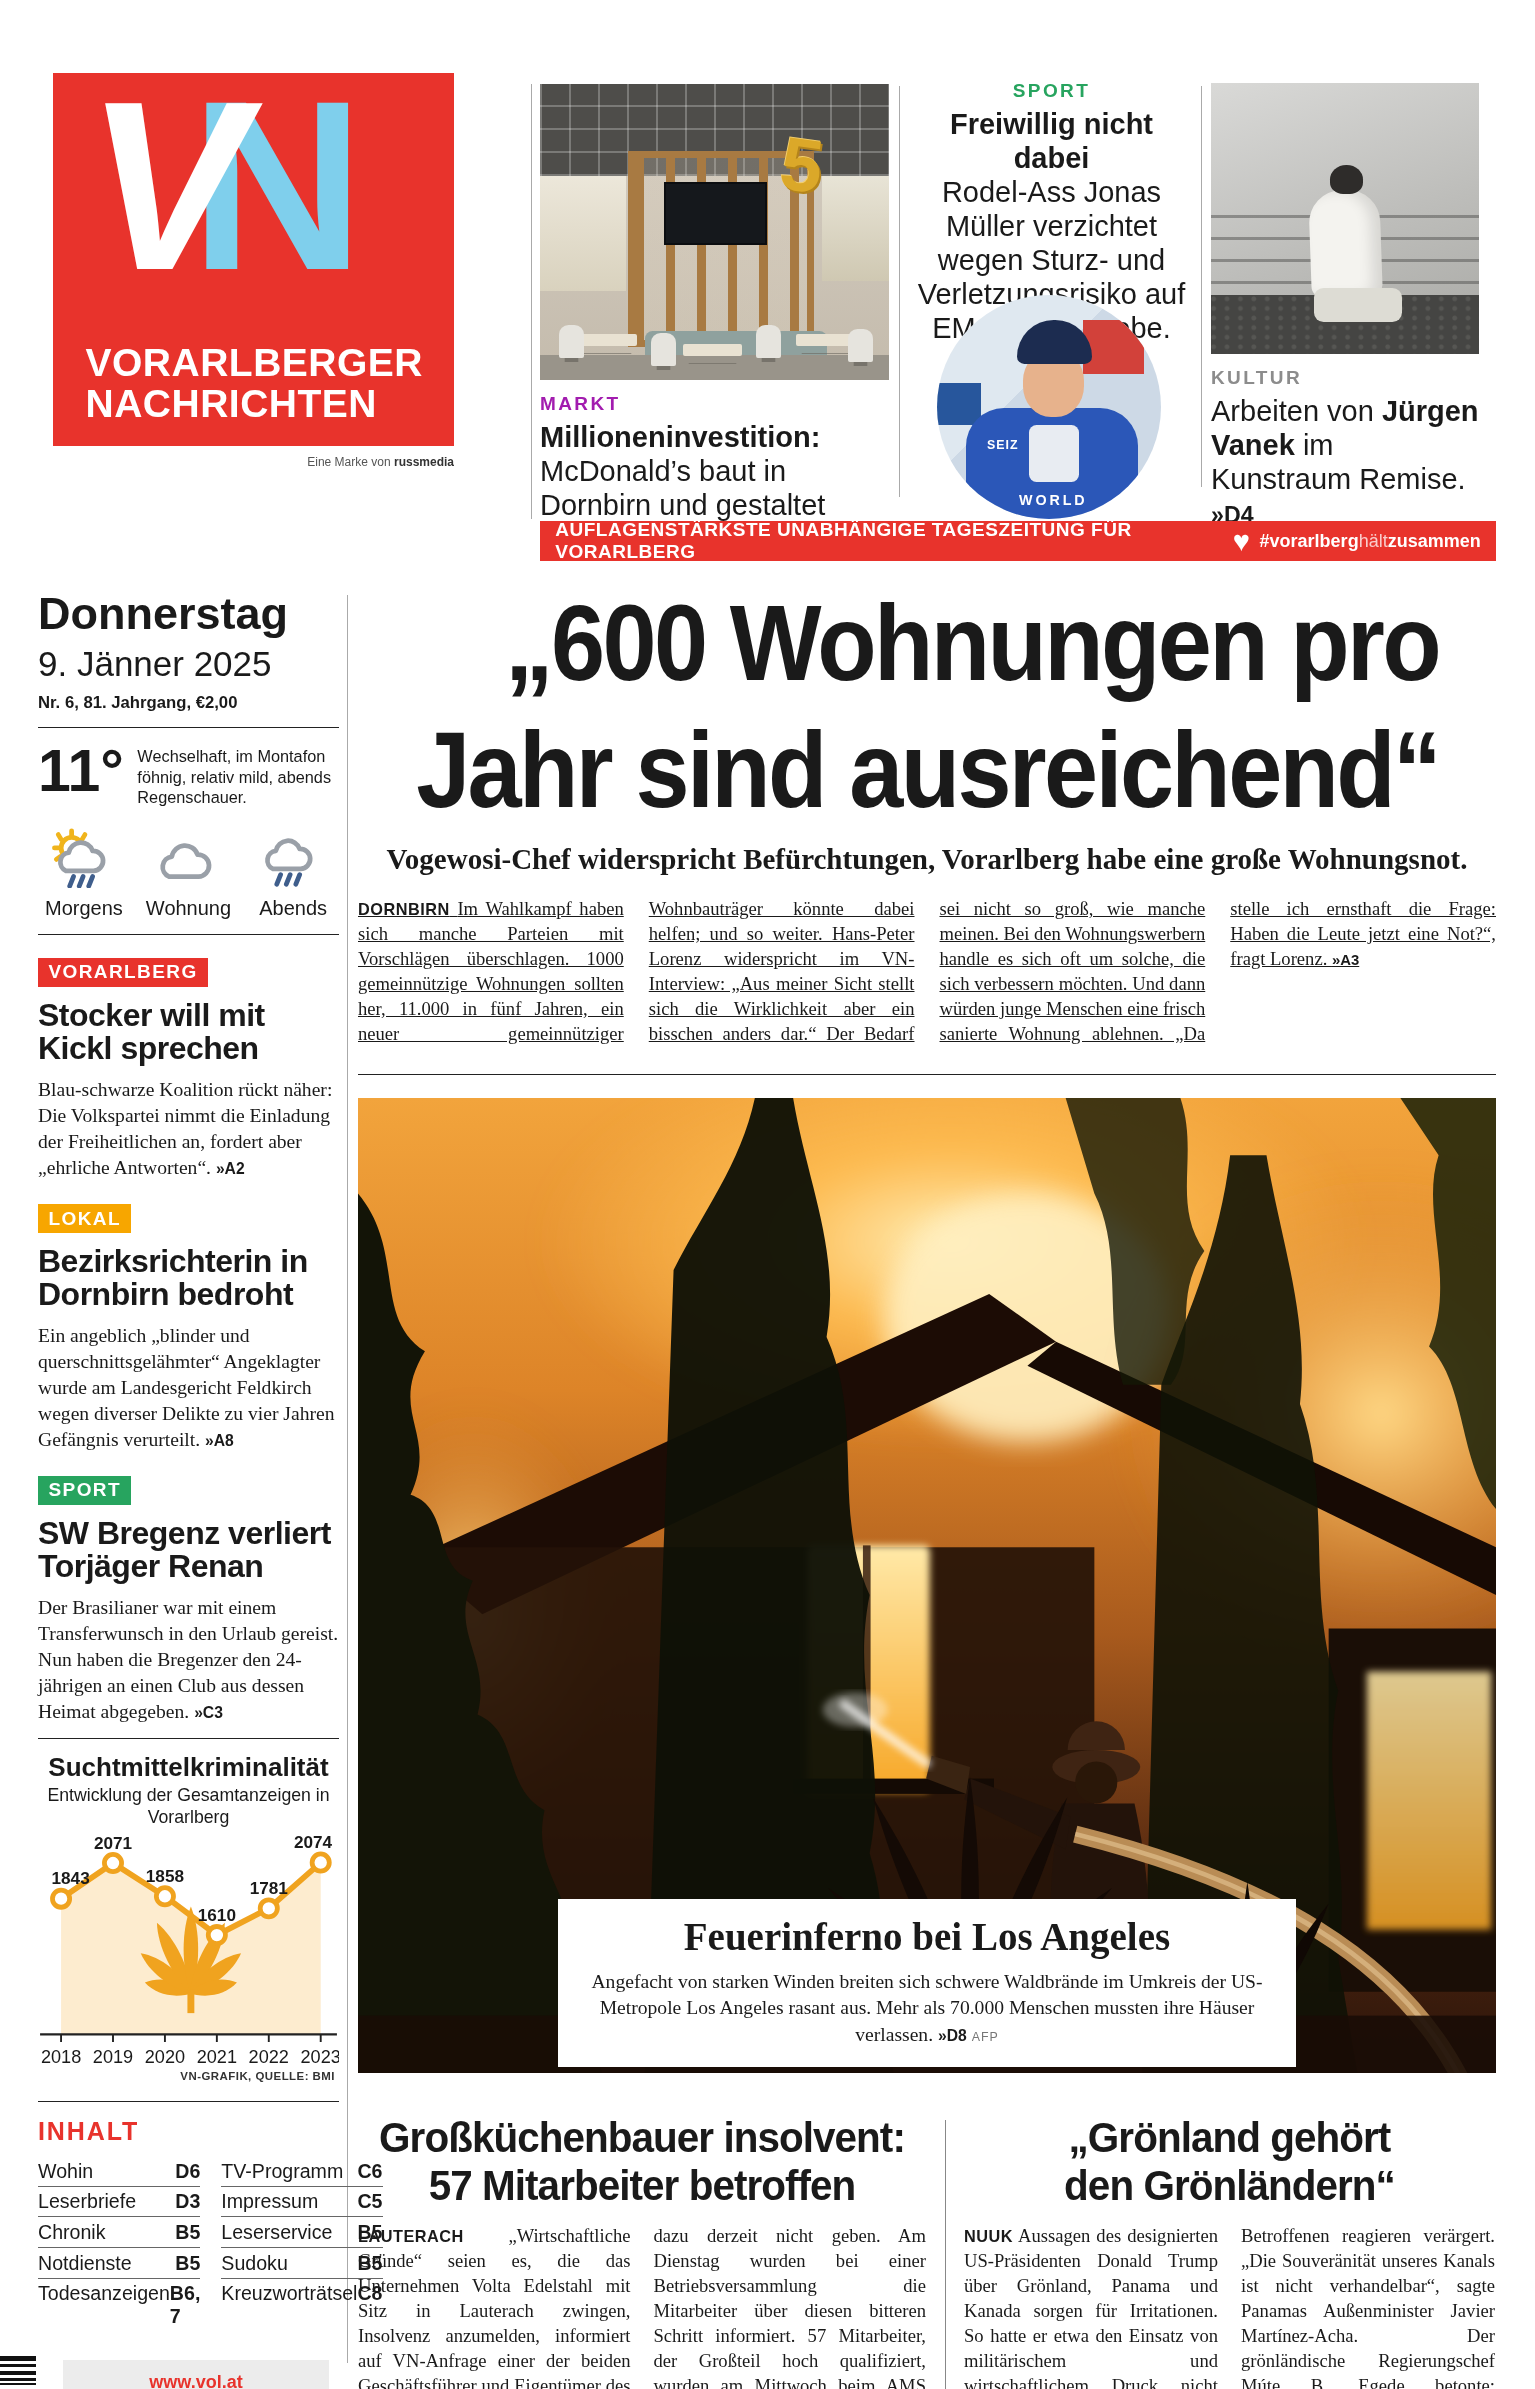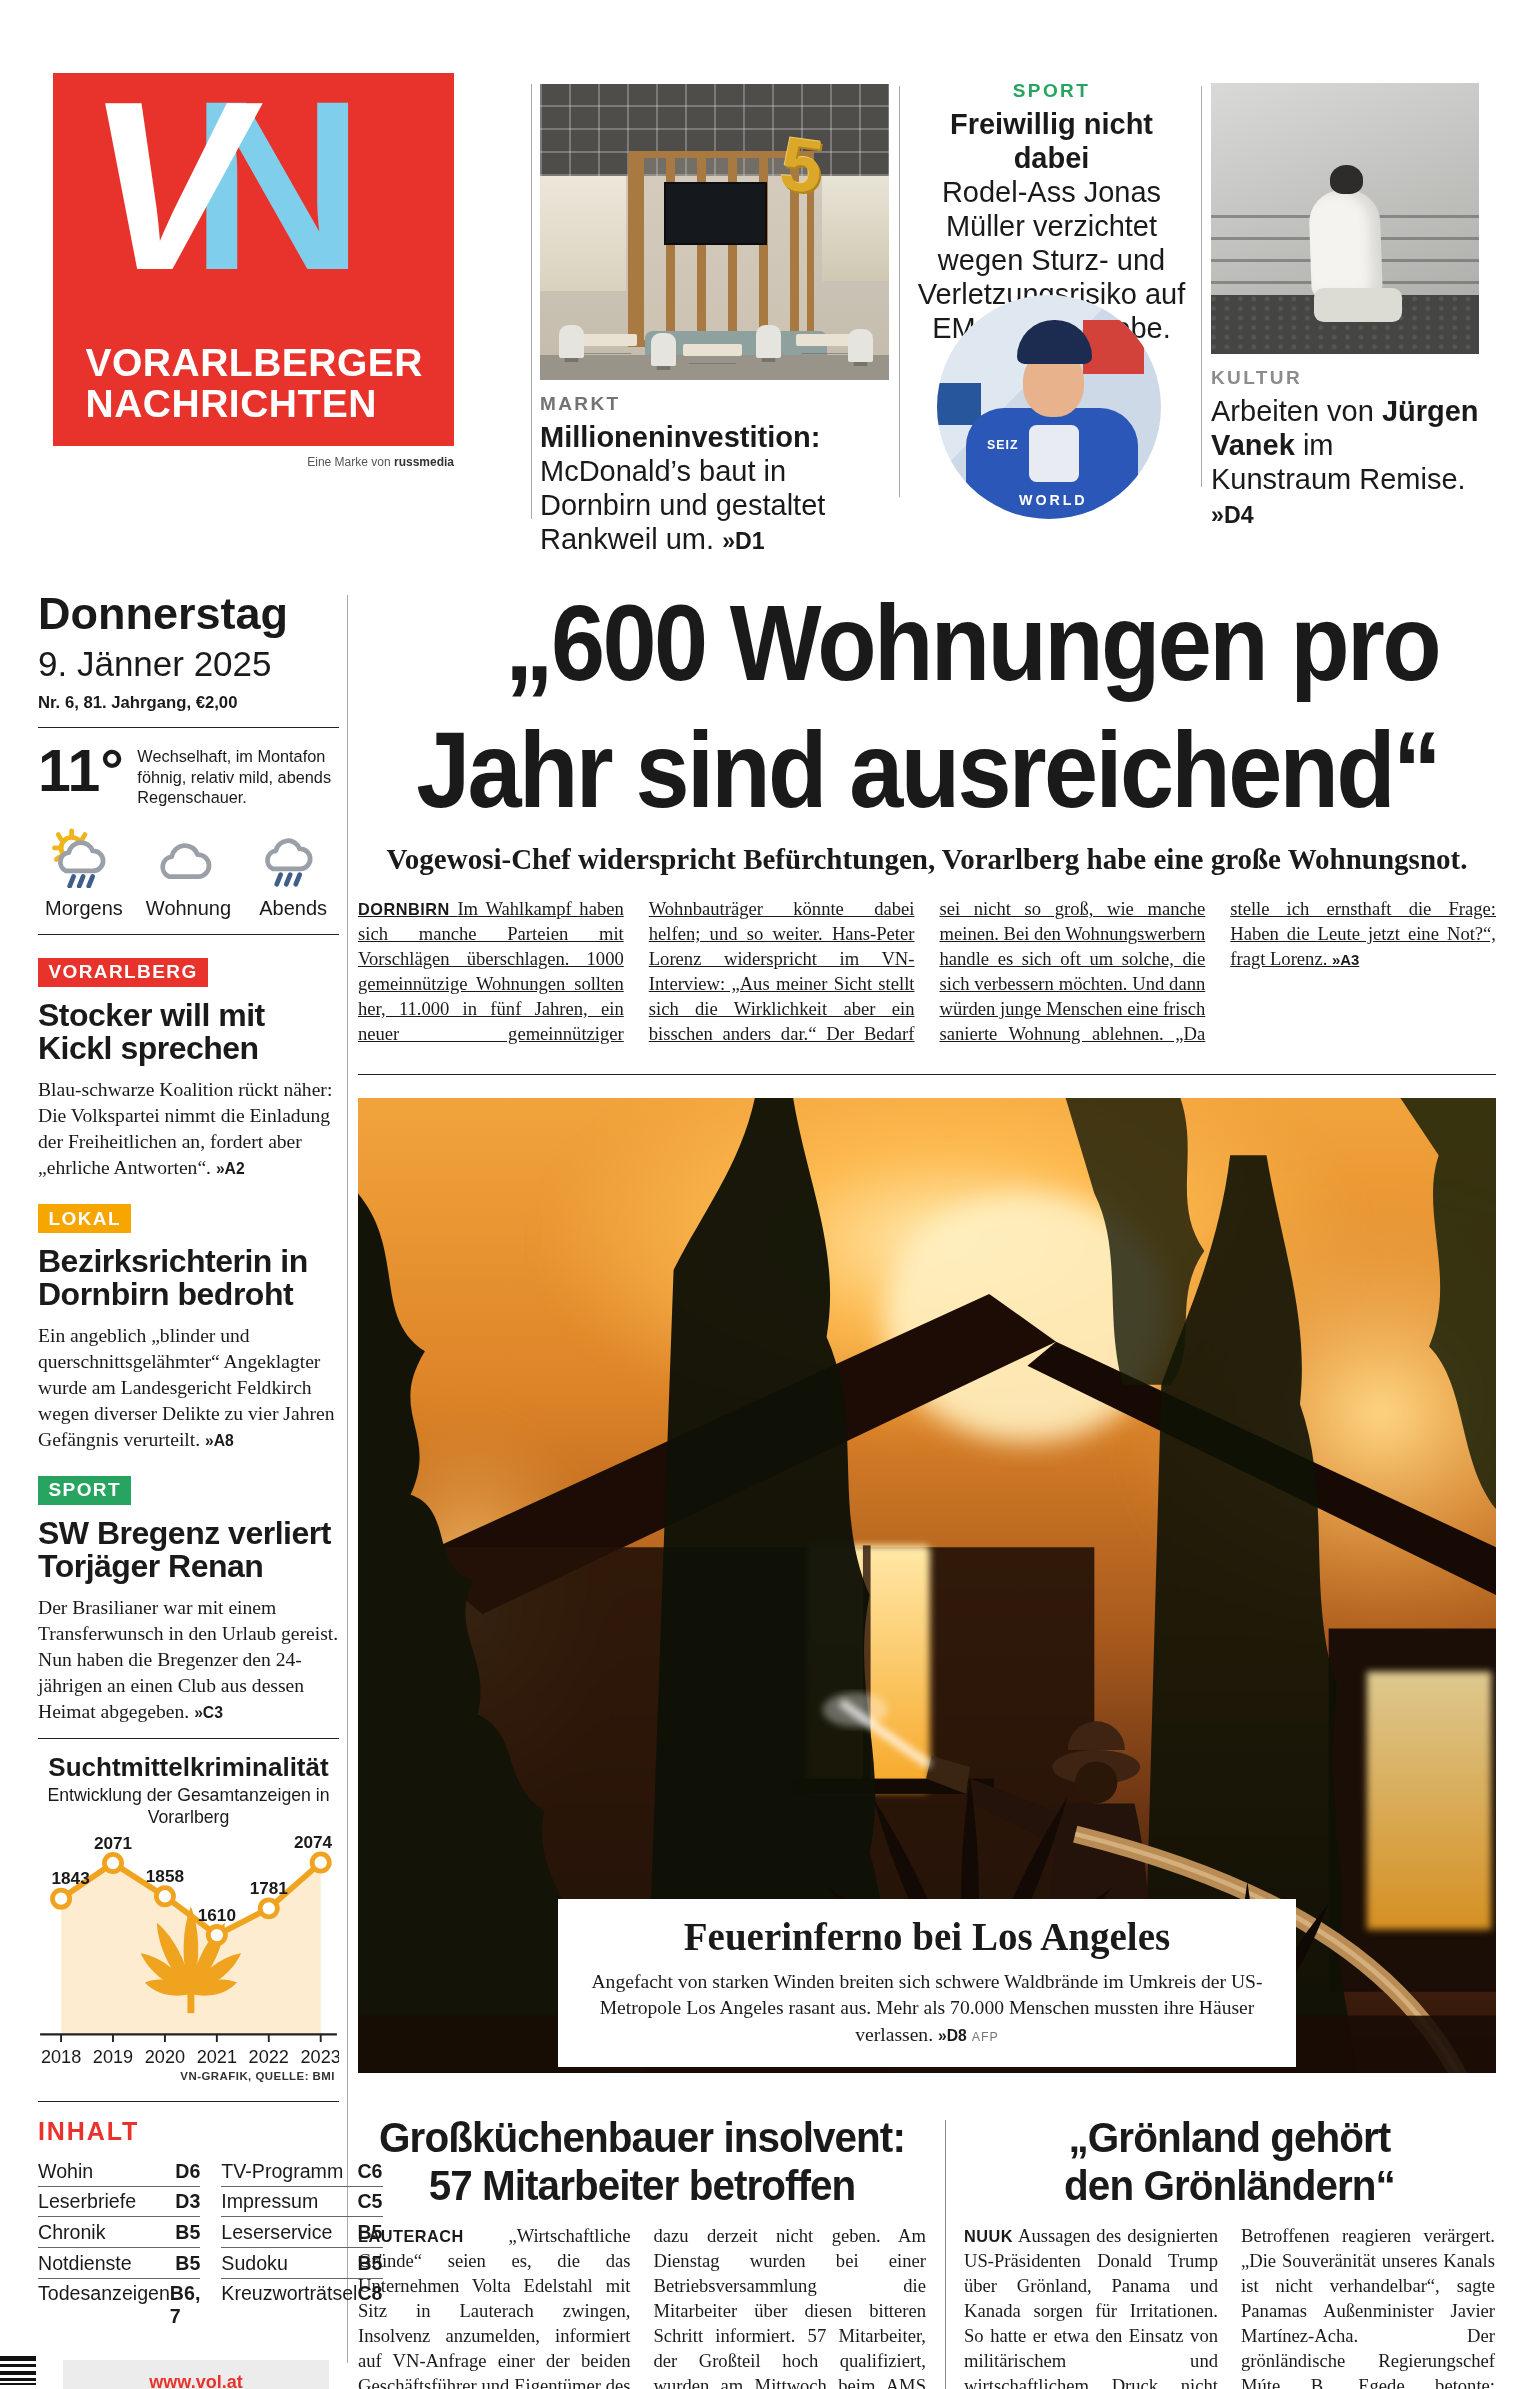--- a/index.html
+++ b/index.html
@@ -8,21 +8,21 @@
   
   .logo-box{position:absolute;left:53px;top:73px;width:401px;height:373px;background:#e8332c;}
   .vn{position:absolute;top:-7.6px;left:36px;font-weight:700;font-size:241px;line-height:1;letter-spacing:-9.6px;}
   .vn .v{color:#fff;display:inline-block;transform:skewX(-10deg);}
   .vn .n{color:#7fcfec;display:inline-block;margin-left:-50px;}
   .brand{position:absolute;left:32.5px;bottom:21px;color:#fff;font-weight:700;font-size:39px;line-height:1.05;letter-spacing:0.5px;}
   .tagline{position:absolute;left:53px;top:455px;width:401px;text-align:right;font-size:12px;color:#555;}
   .tagline b{color:#333;}
   .vdiv{position:absolute;width:1px;background:#aaa;}
   .label{font-weight:700;font-size:19px;letter-spacing:2.4px;margin:13.4px 0 5.7px;}
-  .label.markt{color:#737373;}
+  .label.markt{color:#a21caf;}
   .label.sportc{color:#27a45f;}
   .label.kultur{color:#8c8c8c;}
   .tophead{margin:0;font-size:29px;line-height:1.17;font-weight:400;}
   .tophead .b{font-weight:700;margin-top:12px;}
   .ref{font-family:"Liberation Sans",sans-serif;font-weight:700;font-size:.8em;}
   .top-markt{position:absolute;left:540px;top:84px;width:349px;}
   .top-sport{position:absolute;left:910px;top:67px;width:283px;text-align:center;}
   .top-kultur{position:absolute;left:1211px;top:83px;width:268px;}
   
   .photo{position:relative;overflow:hidden;}
@@ -194,20 +194,27 @@
       <div class="k-bricks"></div>
       <div class="k-ground"></div>
       <div class="k-torso"></div>
       <div class="k-head"></div>
       <div class="k-legs"></div>
     </div>
     <div class="label kultur">KULTUR</div>
     <p class="tophead"><span>Arbeiten von </span><span class="b">Jürgen Vanek</span><span> im Kunstraum Remise. </span><span class="ref">»D4</span></p>
   </section>
 
+  <div class="banner">
+    <span class="banner-text">AUFLAGENSTÄRKSTE UNABHÄNGIGE TAGESZEITUNG FÜR VORARLBERG</span>
+    <span class="banner-right">
+      <span class="heart">♥</span>
+      <span class="hash"><b>#vorarlberg</b><span class="light">hält</span><b>zusammen</b></span>
+    </span>
+  </div>
 
   <div class="colrule"></div>
 
   <aside class="leftcol">
     <p class="day">Donnerstag</p>
     <p class="date">9. Jänner 2025</p>
     <p class="issue">Nr. 6, 81. Jahrgang, €2,00</p>
     <hr class="lrule">
     <div class="weatherrow">
       <span class="temp">11°</span>

